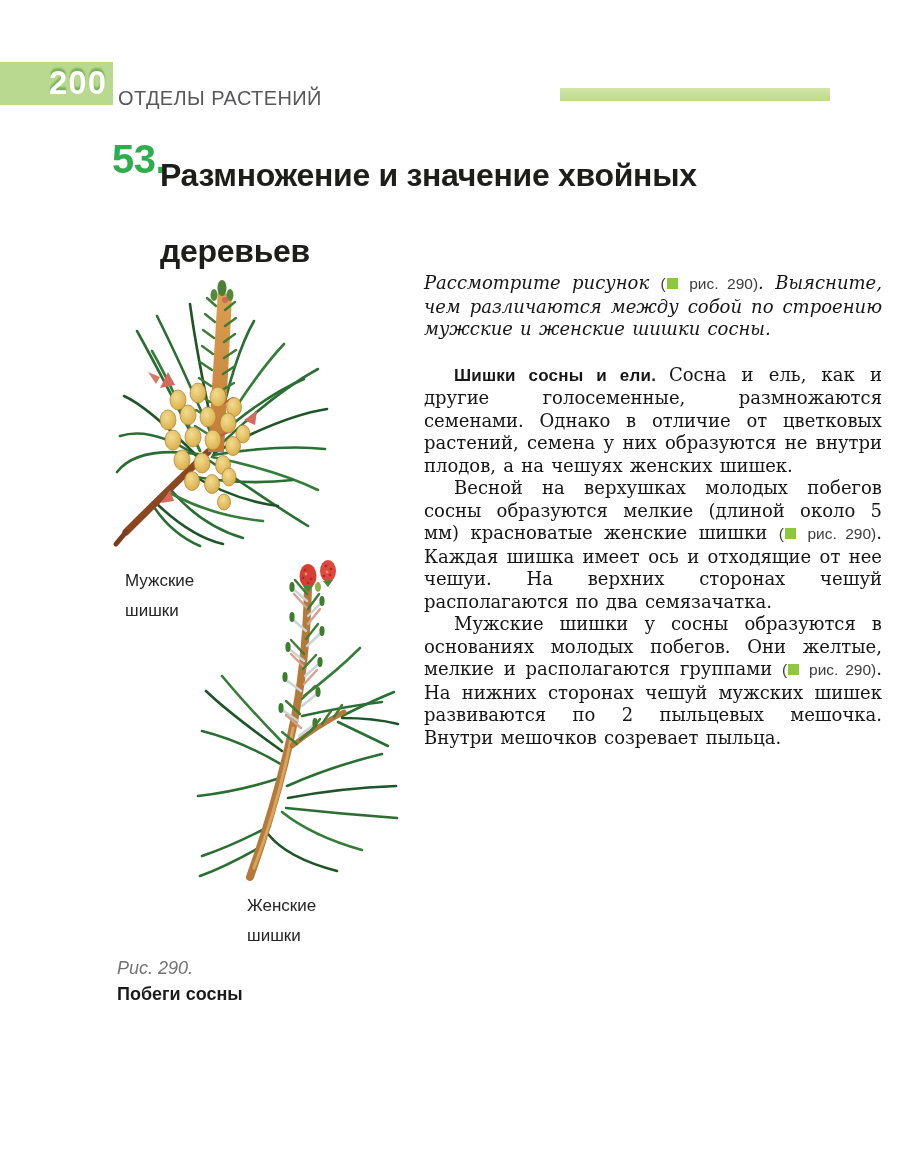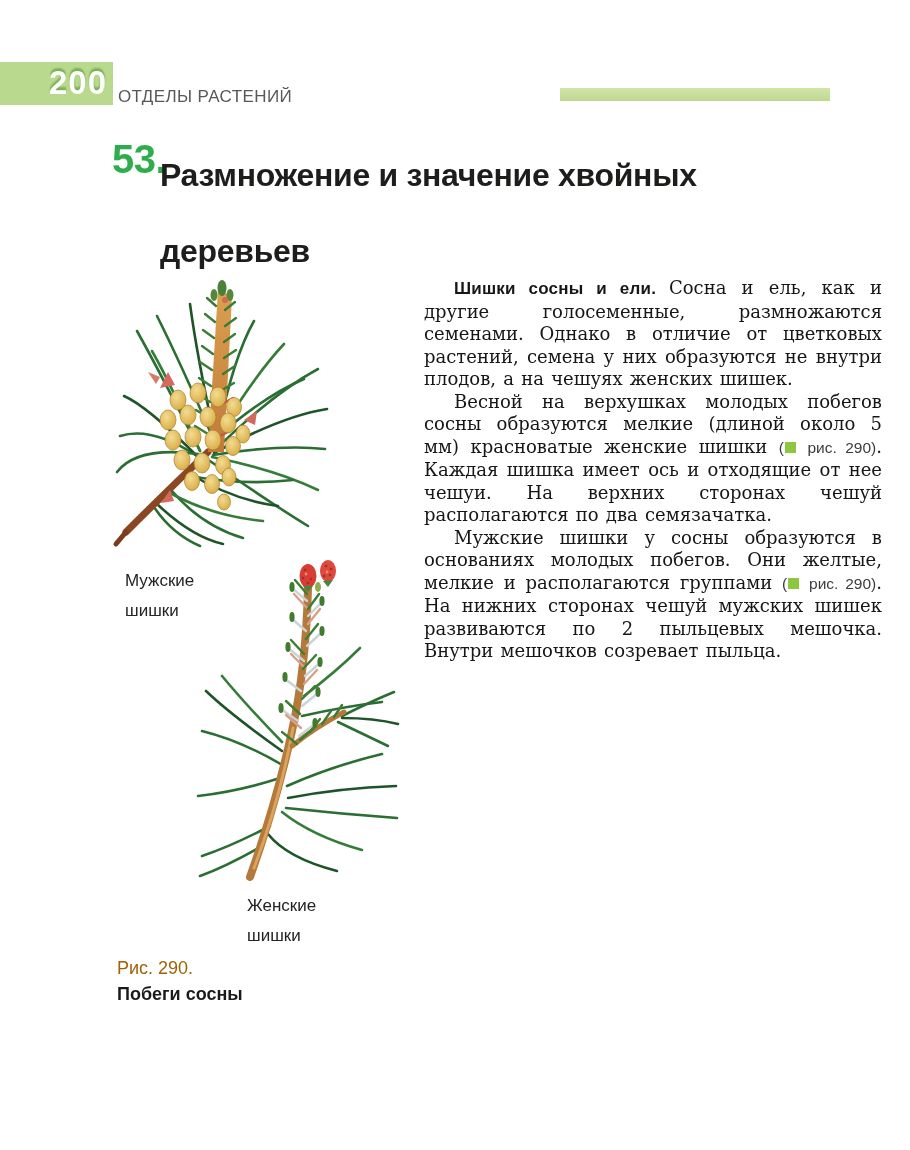--- a/index.html
+++ b/index.html
@@ -4,37 +4,37 @@
 <style>
   html,body{margin:0;padding:0;background:#ffffff;}
   #page{position:relative;width:910px;height:1150px;background:#ffffff;overflow:hidden;
         font-family:"Liberation Sans",sans-serif;color:#1a1a1a;}
 
   
   .page-band{position:absolute;left:0;top:62px;width:113px;height:43px;background:#b9da8e;}
   .page-num{position:absolute;left:0;top:64px;width:107px;text-align:right;
             font-size:33px;font-weight:700;letter-spacing:1px;color:#ffffff;
             text-shadow:0 -3px 2px #79b054, 0 -1px 0 #8cbe60;}
-  .running-header{position:absolute;left:118px;top:87px;font-size:17px;color:#58585a;letter-spacing:.4px;}
+  .running-header{position:absolute;left:118px;top:87px;font-size:20px;color:#58585a;letter-spacing:.4px;}
   .header-bar{position:absolute;left:560px;top:88px;width:270px;height:13px;
               background:linear-gradient(#d2e5a9,#bed98d);}
 
   
   .sec-num{position:absolute;left:112px;top:137px;font-size:40px;font-weight:700;color:#2fad4d;letter-spacing:-.5px;}
   .sec-title{position:absolute;left:160px;top:137px;width:660px;font-size:32px;font-weight:700;
              line-height:76px;color:#1d1d1b;letter-spacing:-.3px;}
 
   
   .fig1{position:absolute;left:112px;top:276px;}
   .fig2{position:absolute;left:192px;top:556px;}
   .cap{position:absolute;font-size:17px;line-height:30px;color:#242424;}
   .cap-male{left:125px;top:566px;}
   .cap-female{left:247px;top:891px;}
   .figcap{position:absolute;left:117px;top:955px;font-size:18px;line-height:26px;}
-  .figcap .lbl{color:#a16207;font-weight:400;}
+  .figcap .lbl{color:#737373;font-weight:400;font-style:italic;}
   .figcap .ttl{color:#1a1a1a;font-weight:700;}
 
   
   .article{position:absolute;left:424px;top:272px;width:458px;}
   .para{margin:0;font-family:"DejaVu Serif","Liberation Serif",serif;font-size:18px;line-height:22.5px;
         color:#161616;text-align:justify;word-spacing:1.5px;}
   .para.ind{text-indent:30px;}
   .para.intro{font-style:italic;margin-bottom:23px;}
   .para.gap{margin-top:5px;}
   .bhead{font-family:"Liberation Sans",sans-serif;font-weight:700;font-style:normal;
@@ -264,18 +264,19 @@
     <div>Женские</div>
     <div>шишки</div>
   </div>
 
   <div class="figcap">
     <div class="lbl">Рис. 290.</div>
     <div class="ttl">Побеги сосны</div>
   </div>
 
   <div class="article">
+      <p class="para intro"><span class="txt">Рассмотрите рисунок </span><span class="figref">(<span class="sq"></span>&nbsp;рис. 290)</span><span class="txt">. Выясните, чем различаются между собой по строению мужские и женские шишки сосны.</span></p>
       <p class="para ind gap"><span class="bhead">Шишки сосны и ели. </span><span class="txt">Сосна и ель, как и другие голосеменные, размножаются семенами. Однако в отличие от цветковых растений, семена у них образуются не внутри плодов, а на чешуях женских шишек.</span></p>
       <p class="para ind"><span class="txt">Весной на верхушках молодых побегов сосны образуются мелкие (длиной около 5 мм) красноватые женские шишки </span><span class="figref">(<span class="sq"></span>&nbsp;рис. 290)</span><span class="txt">. Каждая шишка имеет ось и отходящие от нее чешуи. На верхних сторонах чешуй располагаются по два семязачатка.</span></p>
       <p class="para ind"><span class="txt">Мужские шишки у сосны образуются в основаниях молодых побегов. Они желтые, мелкие и располагаются группами </span><span class="figref">(<span class="sq"></span>&nbsp;рис. 290)</span><span class="txt">. На нижних сторонах чешуй мужских шишек развиваются по 2 пыльцевых мешочка. Внутри мешочков созревает пыльца.</span></p>
     </div>
 
 </div>
 
 </body></html>

